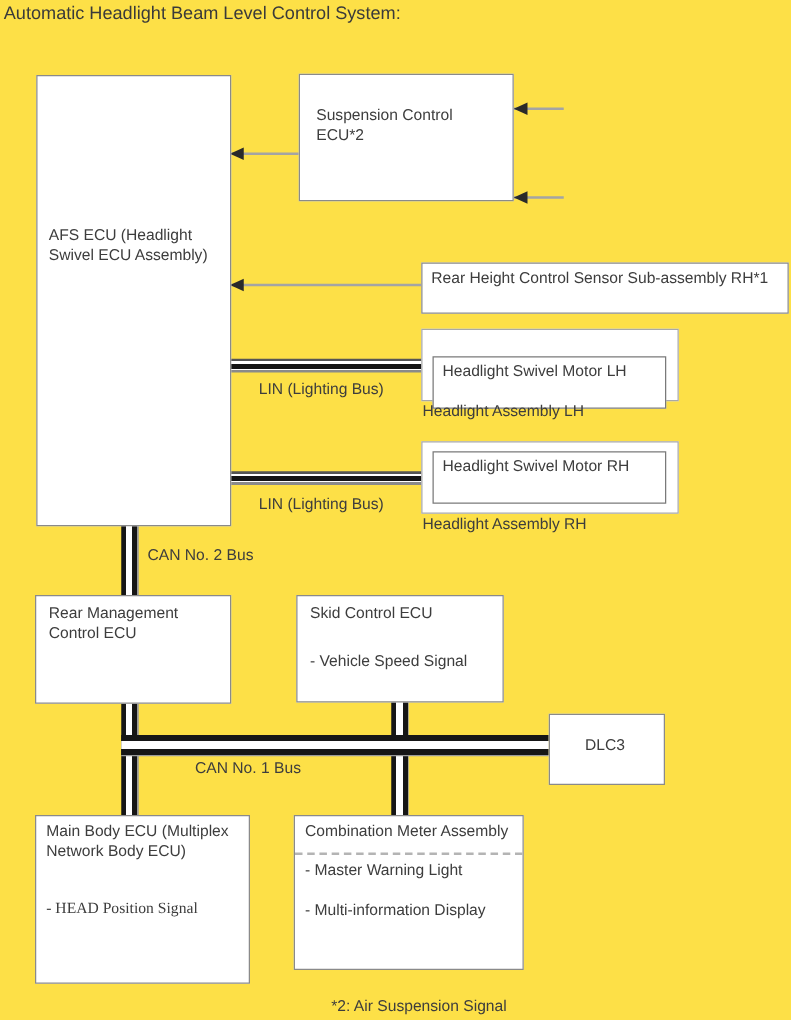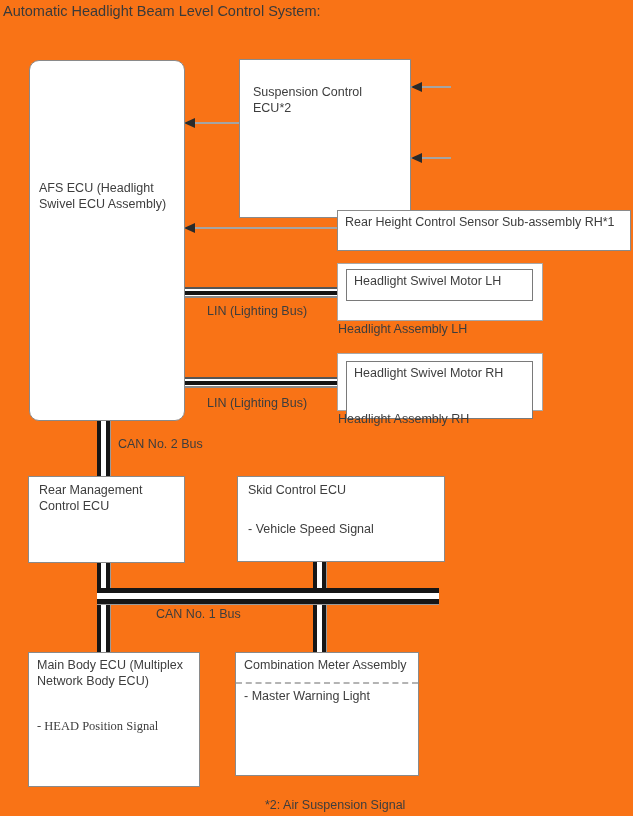--- a/index.html
+++ b/index.html
@@ -1,17 +1,17 @@
 <!DOCTYPE html>
 <html><head>
 <meta charset="utf-8">
 <style>
   html,body{margin:0;padding:0;background:#fff;}
   #canvas{
-    position:relative;width:633px;height:816px;background:#f97316;
+    position:relative;width:633px;height:816px;background:#fde047;
     font-family:"Liberation Sans","DejaVu Sans",sans-serif;
     color:#3d3d3d;font-size:12.5px;line-height:1.25;overflow:hidden;
   }
   .abs{position:absolute;}
   .box{
     position:absolute;background:#ffffff;border:1px solid #8a8a8a;
     box-sizing:border-box;
   }
   .box-light{border-color:#a8a8a8;}
   .box-dark{border-color:#7a7a7a;}
@@ -74,67 +74,71 @@
   <div class="arrow" style="left:184px;top:118px;width:55px;">
     <div class="line"></div>
     <div class="head"></div>
   </div>
 
   <div class="arrow" style="left:184px;top:223px;width:153px;">
     <div class="line"></div>
     <div class="head"></div>
   </div>
 
-  <div class="box" style="left:29px;top:60px;width:156px;height:361px;border-radius:10px;">
+  <div class="box" style="left:29px;top:60px;width:156px;height:361px;">
     <div class="abs" style="left:9px;top:120px;width:130px;">AFS ECU (Headlight Swivel ECU Assembly)</div>
   </div>
 
-  <div class="box" style="left:239px;top:59px;width:172px;height:159px;">
+  <div class="box" style="left:239px;top:59px;width:172px;height:102px;">
     <div class="abs" style="left:13px;top:25px;width:125px;">Suspension Control ECU*2</div>
   </div>
 
 
 
   <div class="box" style="left:337px;top:210px;width:294px;height:41px;">
     <div class="abs" style="left:7px;top:4px;width:282px;">Rear Height Control Sensor Sub-assembly RH*1</div>
   </div>
 
   <div class="box box-light" style="left:337px;top:263px;width:206px;height:58px;">
-    <div class="box box-dark" style="left:8px;top:5px;width:187px;height:32px;">
+    <div class="box box-dark" style="left:8px;top:21px;width:187px;height:42px;">
       <div class="abs" style="left:7px;top:4px;width:175px;">Headlight Swivel Motor LH</div>
     </div>
   </div>
   <div class="lbl" style="left:338px;top:322px;">Headlight Assembly LH</div>
 
   <div class="box box-light" style="left:337px;top:353px;width:206px;height:58px;">
-    <div class="box box-dark" style="left:8px;top:7px;width:187px;height:58px;">
+    <div class="box box-dark" style="left:8px;top:7px;width:187px;height:42px;">
       <div class="abs" style="left:7px;top:4px;width:175px;">Headlight Swivel Motor RH</div>
     </div>
   </div>
   <div class="lbl" style="left:338px;top:412px;">Headlight Assembly RH</div>
 
   <div class="box" style="left:28px;top:476px;width:157px;height:87px;">
     <div class="abs" style="left:10px;top:6px;width:125px;">Rear Management Control ECU</div>
   </div>
 
-  <div class="box" style="left:237px;top:476px;width:208px;height:86px;">
+  <div class="box" style="left:237px;top:476px;width:166px;height:86px;">
     <div class="abs" style="left:10px;top:6px;">Skid Control ECU</div>
     <div class="sig" style="left:10px;top:45px;">- Vehicle Speed Signal</div>
   </div>
 
+  <div class="box" style="left:439px;top:571px;width:93px;height:57px;">
+    <div class="abs" style="left:28px;top:17px;">DLC3</div>
+  </div>
 
   <div class="box" style="left:28px;top:652px;width:172px;height:135px;">
     <div class="abs" style="left:8px;top:5px;width:152px;">Main Body ECU (Multiplex Network Body ECU)</div>
     <div class="sig" style="left:8px;top:66px;font-family:Liberation Serif, serif;">- HEAD Position Signal</div>
   </div>
 
   <div class="box" style="left:235px;top:652px;width:184px;height:124px;">
     <div class="abs" style="left:8px;top:5px;width:170px;">Combination Meter Assembly</div>
     <div class="dashed-sep" style="top:29px;"></div>
     <div class="sig" style="left:8px;top:36px;">- Master Warning Light</div>
+    <div class="sig" style="left:8px;top:68px;">- Multi-information Display</div>
   </div>
 
   <div class="lbl" style="left:207px;top:304px;">LIN (Lighting Bus)</div>
   <div class="lbl" style="left:207px;top:396px;">LIN (Lighting Bus)</div>
   <div class="lbl" style="left:118px;top:437px;">CAN No. 2 Bus</div>
   <div class="lbl" style="left:156px;top:607px;">CAN No. 1 Bus</div>
 
   <div class="lbl" style="left:265px;top:798px;">*2: Air Suspension Signal</div>
 
 </div>

